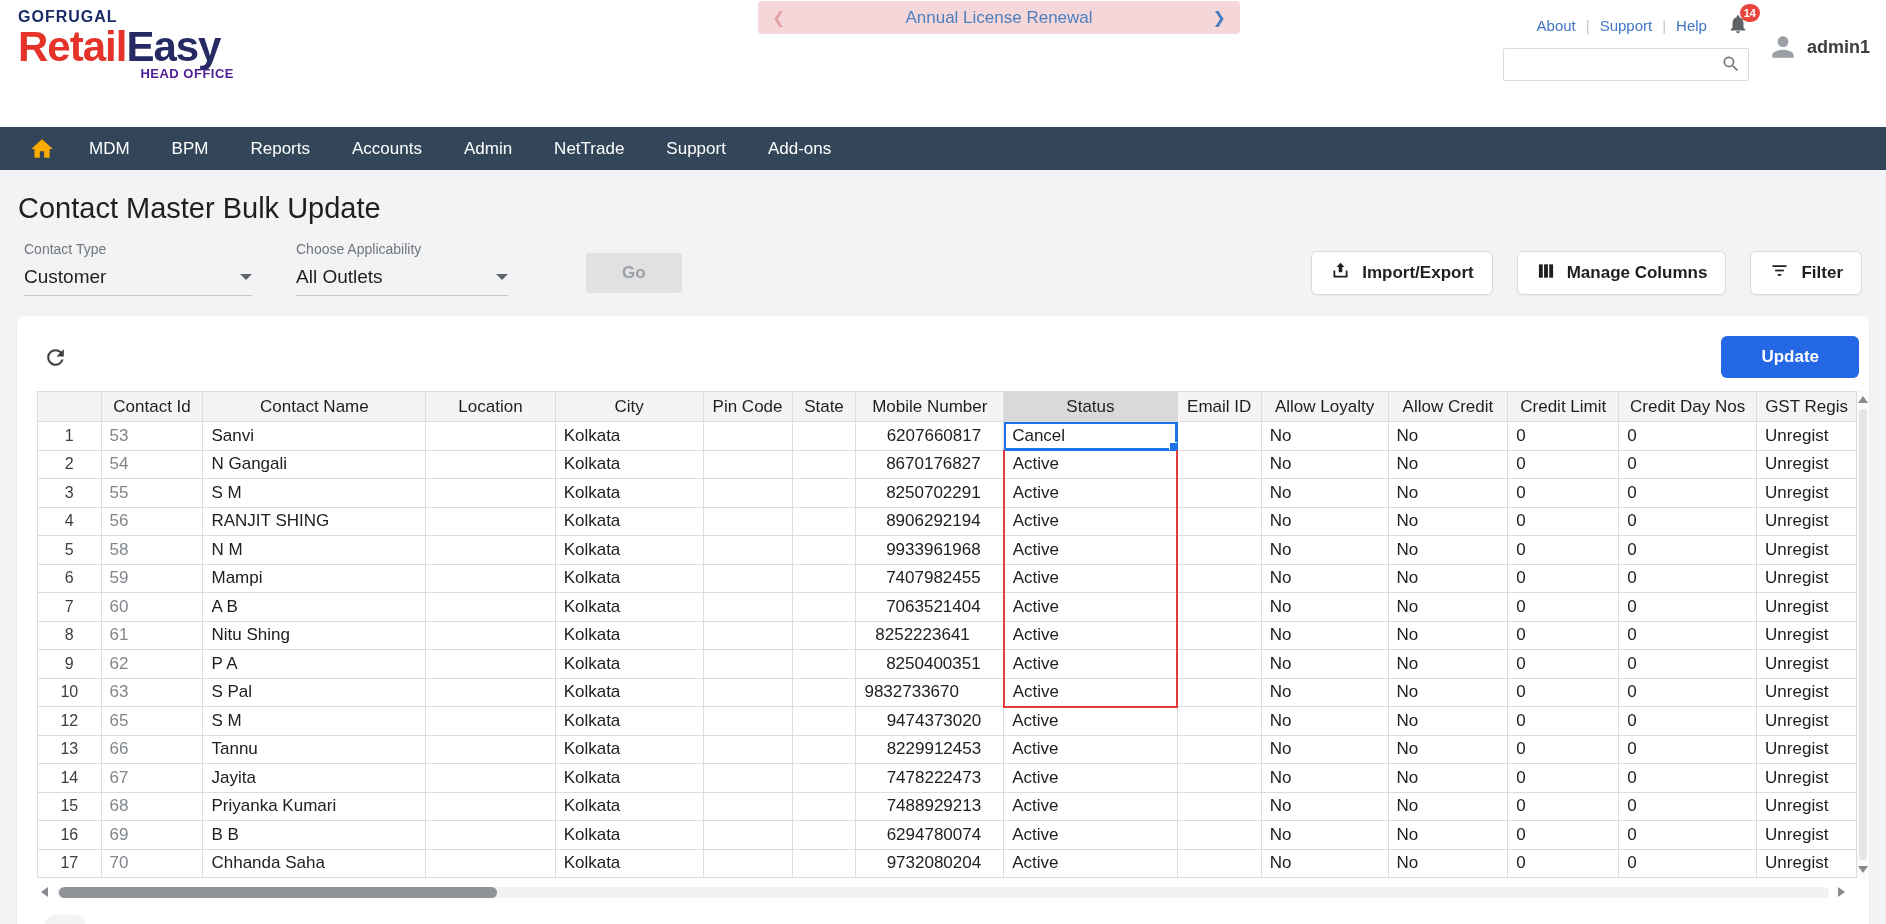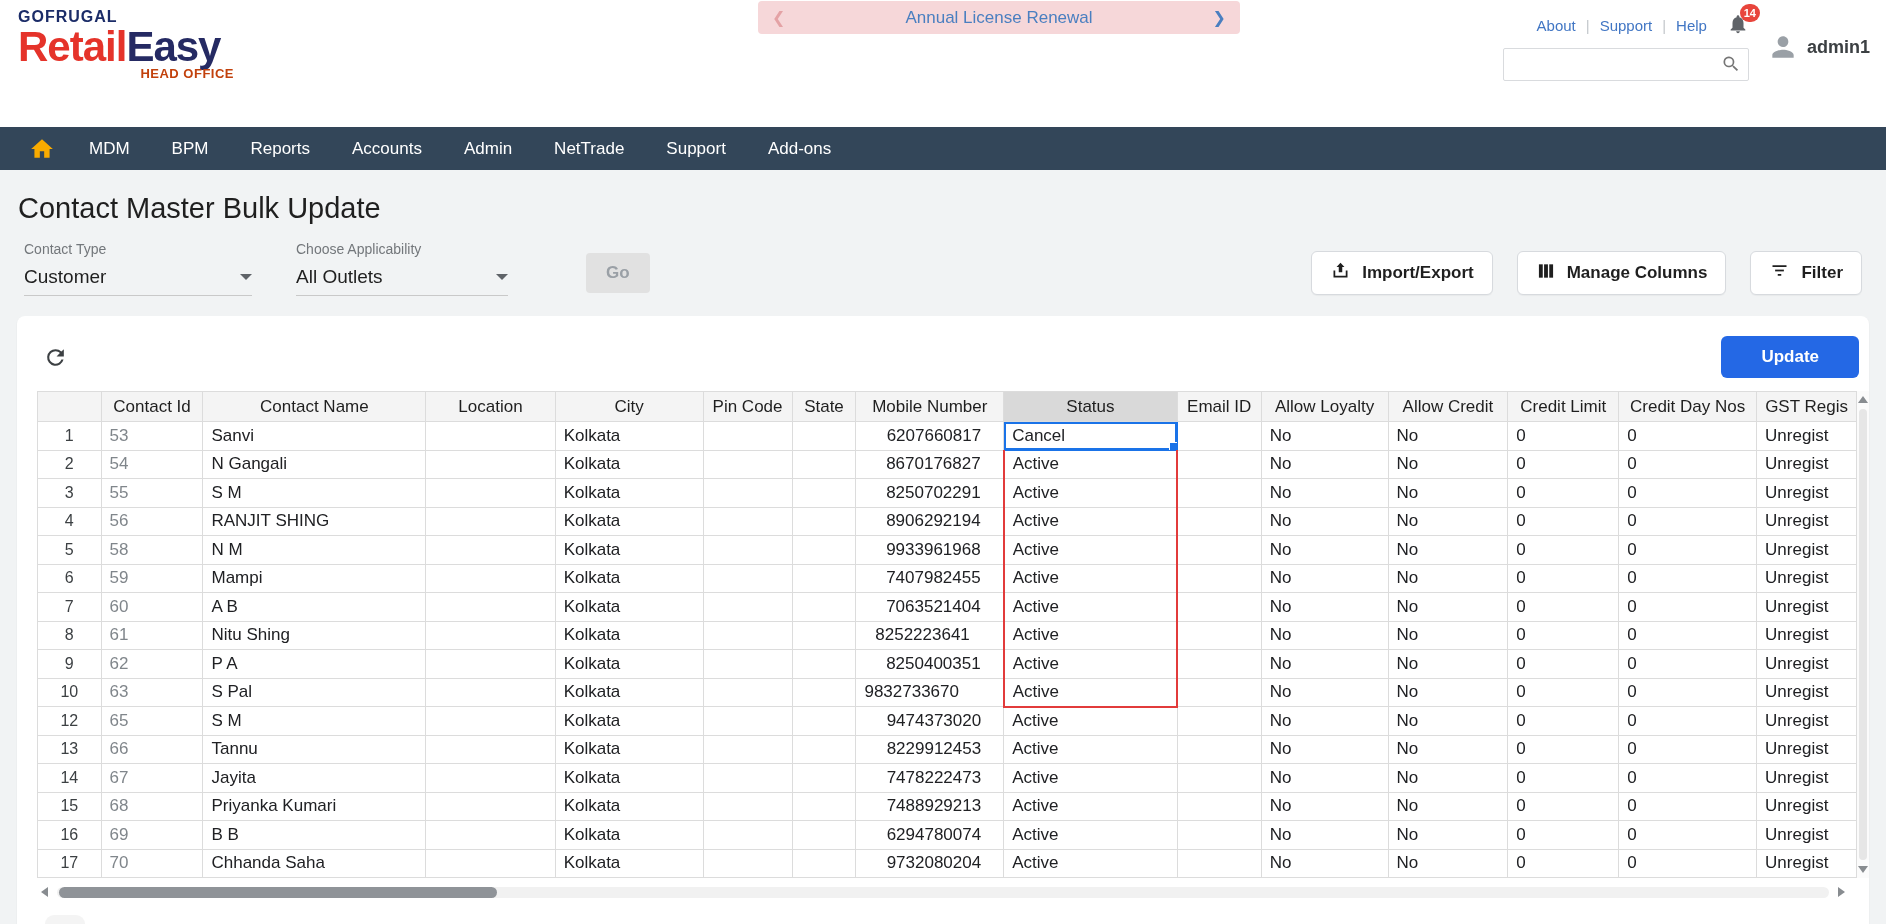--- a/index.html
+++ b/index.html
@@ -8,21 +8,21 @@
   .screen{position:relative;width:1886px;height:924px;overflow:hidden;background:#f1f3f4;
           font-family:"Liberation Sans","DejaVu Sans",sans-serif;color:#202124}
 
   
   .topbar{position:relative;height:127px;background:#ffffff}
   .logo{position:absolute;left:18px;top:8px;cursor:pointer}
   .brand-top{font-size:16px;font-weight:700;letter-spacing:1px;color:#1b2c68}
   .brand-main{font-size:42px;font-weight:800;line-height:1.02;letter-spacing:-1px}
   .brand-main .red{color:#e5332a}
   .brand-main .navy{color:#252a63}
-  .brand-sub{font-size:13px;font-weight:700;color:#c2410c;text-align:right;width:216px;letter-spacing:.5px;margin-top:-3px}
+  .brand-sub{font-size:13px;font-weight:700;color:#4c1d95;text-align:right;width:216px;letter-spacing:.5px;margin-top:-3px}
 
   .banner{position:absolute;left:758px;top:1px;width:482px;height:33px;background:#f6d7d9;border-radius:4px;
           display:flex;align-items:center;justify-content:space-between;padding:0 14px;cursor:pointer}
   .banner-text{color:#4a7fc0;font-size:17px}
   .chev{font-size:16px;line-height:1}
   .chev.left{color:#e4a2a5}
   .chev.right{color:#4a7fc0}
 
   .top-right{position:absolute;right:16px;top:13px;display:flex;align-items:center;gap:18px}
   .tr-col{display:flex;flex-direction:column;align-items:flex-end;gap:10px}
@@ -49,21 +49,21 @@
   .page-title{font-size:29px;font-weight:400;color:#1f1f1f;margin:22px 0 0 18px}
   .controls{display:flex;align-items:flex-start;margin:16px 24px 0 24px}
   .field{margin-right:44px}
   .field label{display:block;font-size:14px;color:#73777b;margin-bottom:9px}
   .select{display:flex;align-items:center;justify-content:space-between;border-bottom:1px solid #c9c9c9;
           padding-bottom:7px;font-size:19px;cursor:pointer;color:#1f1f1f}
   .select.w1{width:228px}.select.w2{width:212px}
   .caret{width:0;height:0;border-left:6px solid transparent;border-right:6px solid transparent;
          border-top:6px solid #5f6368;margin-left:12px}
   .go-btn{margin-left:34px;margin-top:12px;background:#e1e1e1;color:#9aa0a6;border:none;border-radius:4px;
-          font-size:17px;font-weight:700;padding:10px 20px;font-family:inherit}
+          font-size:17px;font-weight:700;padding:10px 36px;font-family:inherit}
   .toolbar{margin-left:auto;display:flex;gap:24px;margin-top:10px}
   .tool-btn{display:flex;align-items:center;gap:11px;background:#fff;border:1px solid #d7dade;border-radius:6px;
             padding:0 18px;height:44px;font-size:17px;font-weight:700;color:#1f1f1f;font-family:inherit;cursor:pointer;
             box-shadow:0 1px 1px rgba(0,0,0,.04)}
 
   
   .card{margin:20px 17px 0;background:#fff;border-radius:8px;height:660px;position:relative;
         box-shadow:0 1px 2px rgba(0,0,0,.07)}
   .card-head{display:flex;align-items:center;padding:20px 10px 13px 26px}
   .refresh-btn{background:none;border:none;cursor:pointer;display:flex}

